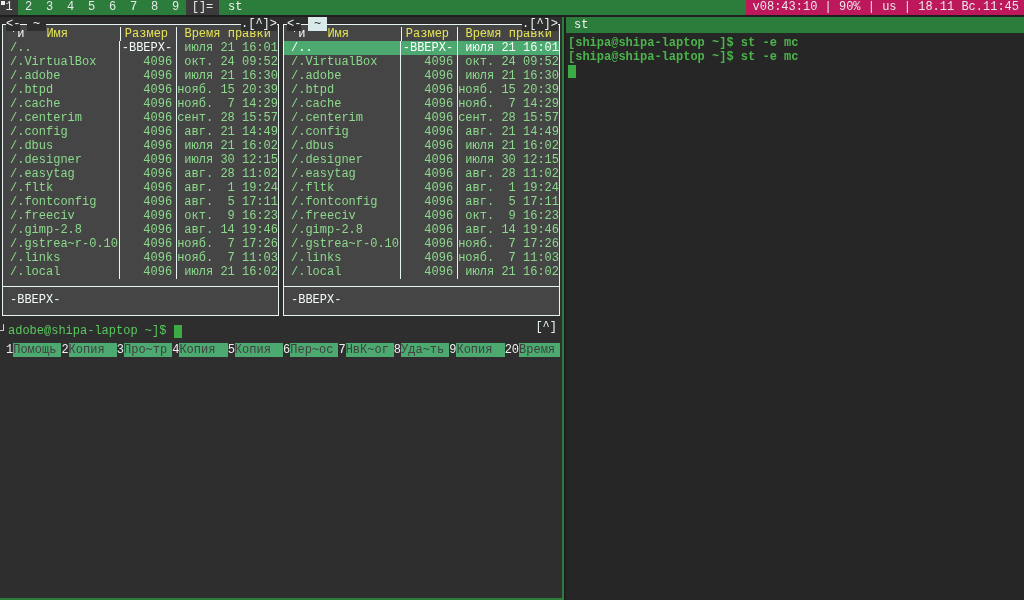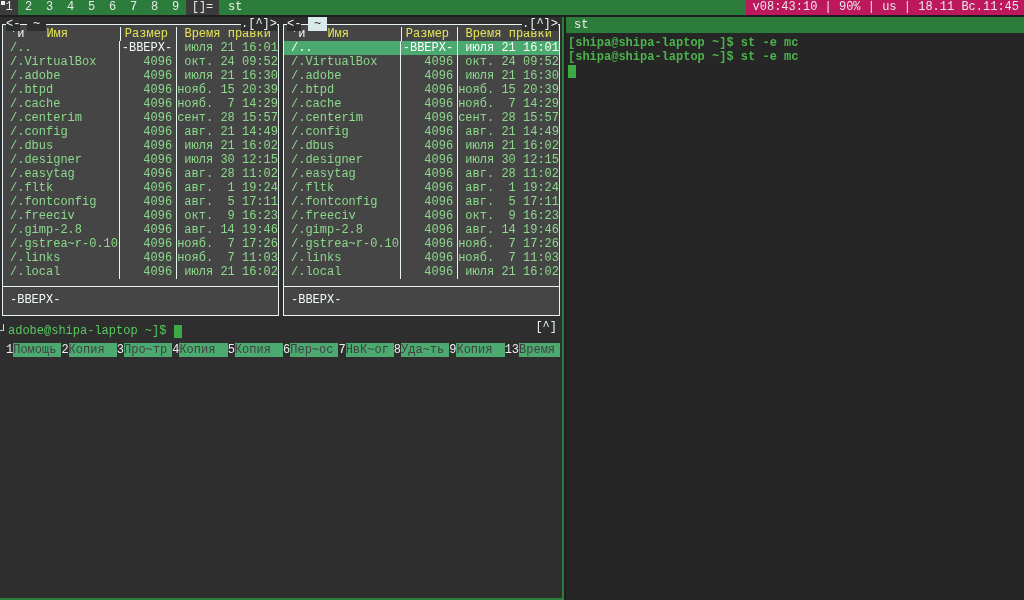--- a/index.html
+++ b/index.html
@@ -151,21 +151,21 @@
       <div class="keybar" id="keybar">
           <div class="kitem"><span class="knum">1</span><span class="klabel">Помощь</span></div>
           <div class="kitem"><span class="knum">2</span><span class="klabel">Копия</span></div>
           <div class="kitem"><span class="knum">3</span><span class="klabel">Про~тр</span></div>
           <div class="kitem"><span class="knum">4</span><span class="klabel">Копия</span></div>
           <div class="kitem"><span class="knum">5</span><span class="klabel">Копия</span></div>
           <div class="kitem"><span class="knum">6</span><span class="klabel">Пер~ос</span></div>
           <div class="kitem"><span class="knum">7</span><span class="klabel">НвК~ог</span></div>
           <div class="kitem"><span class="knum">8</span><span class="klabel">Уда~ть</span></div>
           <div class="kitem"><span class="knum">9</span><span class="klabel">Копия</span></div>
-          <div class="kitem"><span class="knum">13</span><span class="klabel">Время</span></div>
+          <div class="kitem"><span class="knum">20</span><span class="klabel">Время</span></div>
         </div>
     </div>
   </div>
 
   <div class="win-right">
     <div class="term-title">st</div>
     <div class="term-body" id="termbody"><div class="term-line">[shipa@shipa-laptop ~]$ st -e mc</div><div class="term-line">[shipa@shipa-laptop ~]$ st -e mc</div><div class="term-cursor"></div></div>
   </div>
 
 </div>

